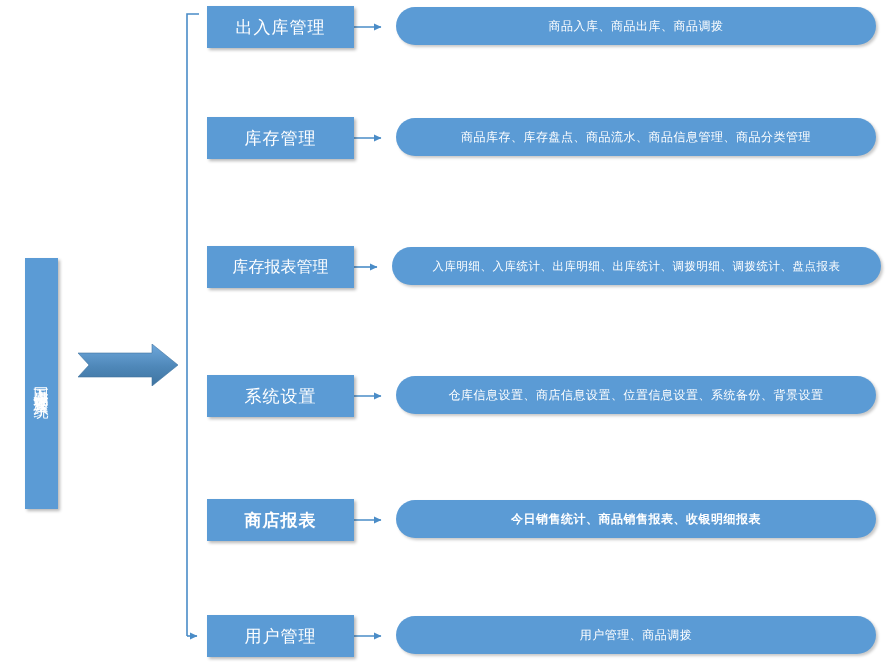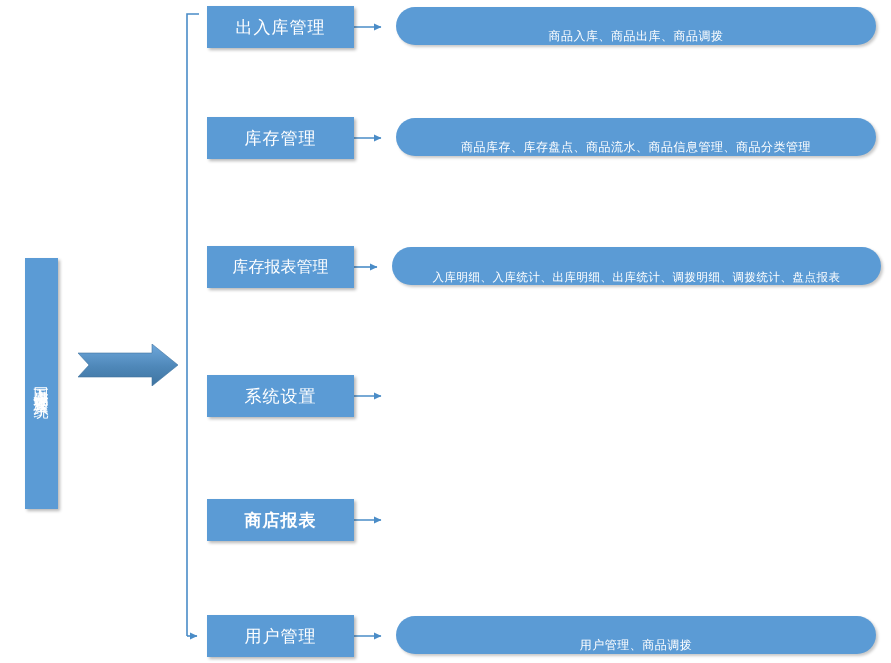--- a/index.html
+++ b/index.html
@@ -92,21 +92,21 @@
   .detail-pill {
     position: absolute;
     left: 388px;
     top: 1px;
     width: 480px;
     height: 38px;
     background: #5B9BD5;
     border-radius: 19px;
     box-shadow: 2px 2px 3px rgba(0,0,0,0.22);
     display: flex;
-    align-items: flex-end;
+    align-items: center;
     justify-content: center;
     color: #ffffff;
     font-size: 12px;
     letter-spacing: 0.5px;
     white-space: nowrap;
     padding: 0 12px;
     box-sizing: border-box;
   }
   .detail-pill.xtra {
     left: 384px;
@@ -178,26 +178,32 @@
     </div>
     <div class="detail-pill">
       <span>商品库存、库存盘点、商品流水、商品信息管理、商品分类管理</span>
     </div>
   </div>
 
   <div class="row" style="top:375px;padding-left:13px;">
     <div class="cat-box">
       <span>系统设置</span>
     </div>
+    <div class="detail-pill">
+      <span>仓库信息设置、商店信息设置、位置信息设置、系统备份、背景设置</span>
+    </div>
   </div>
 
   <div class="row" style="top:499px;font-weight:bold;">
     <div class="cat-box">
       <span>商店报表</span>
     </div>
+    <div class="detail-pill">
+      <span>今日销售统计、商品销售报表、收银明细报表</span>
+    </div>
   </div>
 
   <div class="row" style="top:615px;">
     <div class="cat-box">
       <span>用户管理</span>
     </div>
     <div class="detail-pill">
       <span>用户管理、商品调拨</span>
     </div>
   </div>

